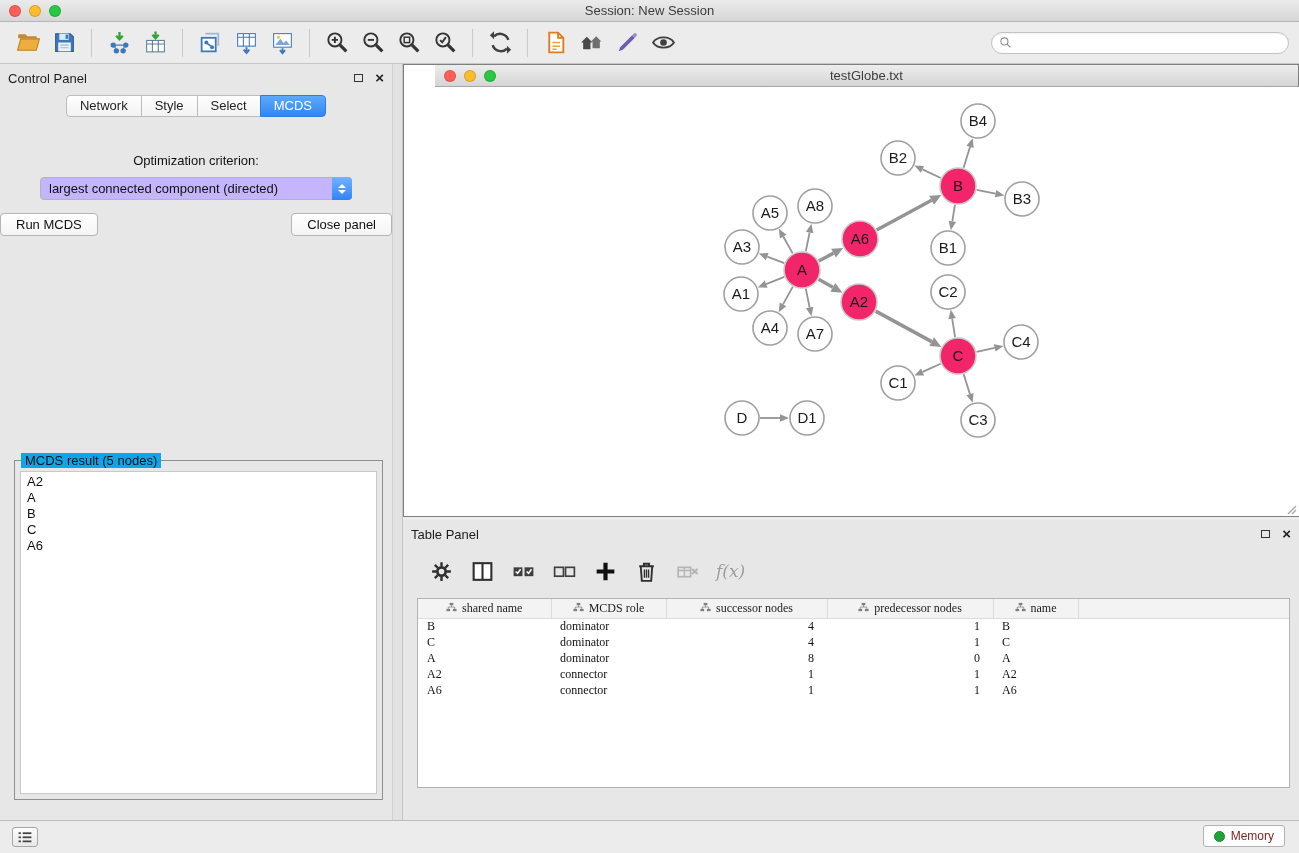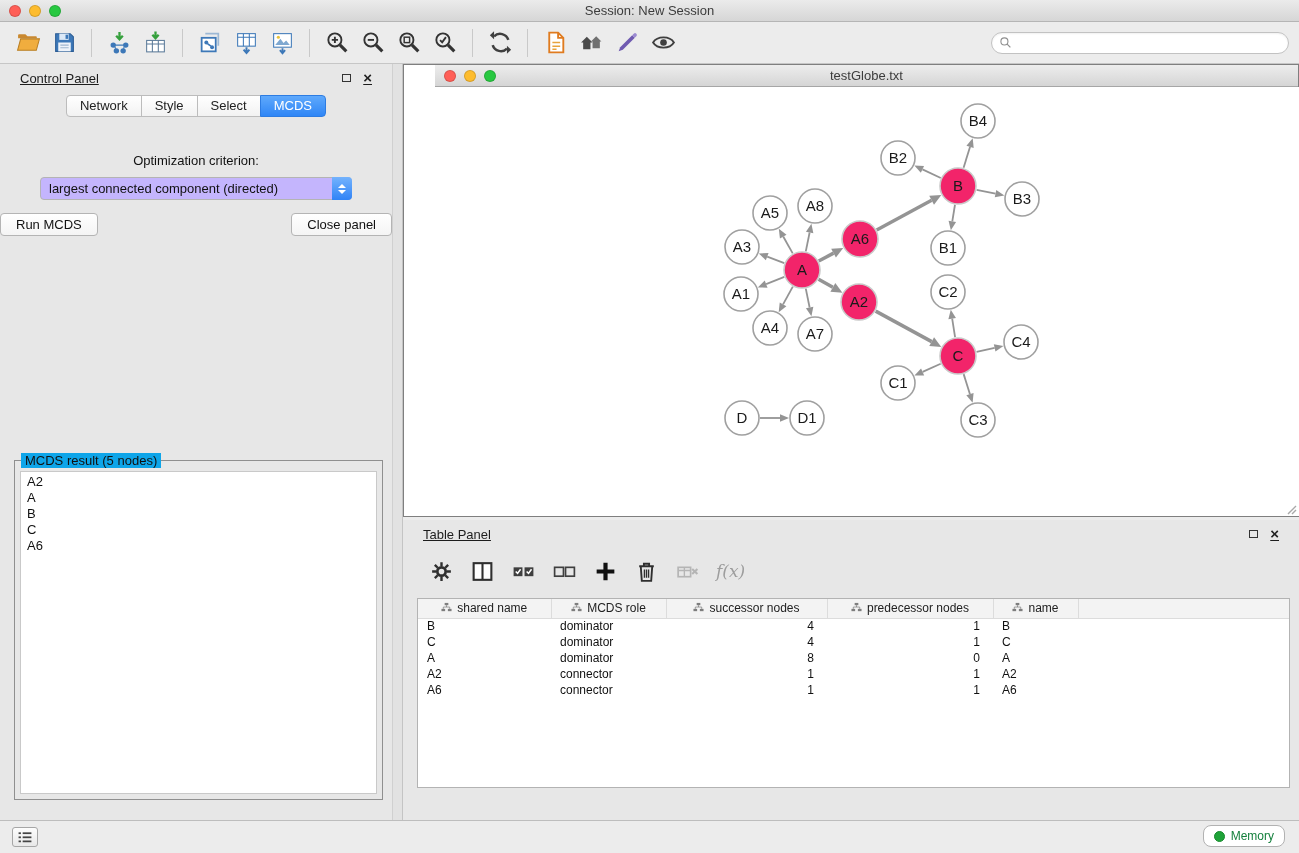--- a/index.html
+++ b/index.html
@@ -20,21 +20,21 @@
   
   .toolbar { position:absolute; left:0; top:22px; width:1299px; height:42px;
     background:#ececec; border-bottom:1px solid #c6c6c6; display:flex; align-items:center; padding:0 10px; }
   .tb-groups { display:flex; align-items:center; }
   .tb-btn { width:36px; height:34px; display:flex; align-items:center; justify-content:center; border-radius:4px; cursor:default; }
   .tb-sep { width:1px; height:28px; background:#c9c9c9; margin:0 9px; }
   .search-box { margin-left:auto; width:298px; height:22px; background:#fff; border:1px solid #c2c2c2;
     border-radius:12px; display:flex; align-items:center; padding:0 7px; box-shadow:inset 0 1px 2px rgba(0,0,0,.06); }
   .search-box input { border:none; outline:none; flex:1; font-size:12px; margin-left:5px; background:transparent; font-family:inherit; }
   
-  .panel-header { height:28px; display:flex; align-items:center; padding:0 20px; font-size:13px; color:#1d1d1d;text-decoration:underline; }
+  .panel-header { height:28px; display:flex; align-items:center; padding:0 8px; font-size:13px; color:#1d1d1d; }
   .panel-ctrls { margin-left:auto; display:flex; align-items:center; gap:12px; }
   .float-ico { width:9px; height:8px; border:1.5px solid #333; display:inline-block; }
   .close-ico { font-size:15px; font-weight:bold; color:#222; line-height:10px; }
   
   .control-panel { position:absolute; left:0; top:64px; width:392px; height:756px; background:#e7e7e7; }
   .v-splitter { position:absolute; left:392px; top:64px; width:11px; height:756px; background:#e2e2e2; border-left:1px solid #d0d0d0; border-right:1px solid #c4c4c4; }
   .cp-tabs { display:flex; justify-content:center; margin-top:3px; }
   .seg { padding:2px 13px 3px; font-size:13px; background:linear-gradient(#ffffff,#f2f2f2); border:1px solid #bcbcbc; margin-left:-1px; color:#222; cursor:default; }
   .seg:first-child { border-radius:4px 0 0 4px; margin-left:0; }
   .seg:last-child { border-radius:0 4px 4px 0; }
@@ -56,35 +56,35 @@
   .network-window { position:absolute; left:403px; top:64px; width:896px; height:453px; border:1px solid #7f7f7f; background:#fff;padding-left:31px; }
   .net-titlebar { height:22px; background:linear-gradient(#ededed,#d5d5d5); border-bottom:1px solid #a6a6a6; display:flex; align-items:center; position:relative; }
   .net-title { position:absolute; left:0; right:0; text-align:center; font-size:13px; color:#3c3c3c; }
   #graph-svg { display:block; background:#fff; }
   .corner-grip { position:absolute; right:1px; bottom:1px; }
   
   .table-panel { position:absolute; left:403px; top:520px; width:896px; height:300px; background:#e7e7e7; }
   .tp-toolbar { position:absolute; left:0; top:28px; width:100%; height:46px; display:flex; align-items:center; padding:0 20px; gap:4px; }
   .tp-btn { width:37px; height:34px; display:flex; align-items:center; justify-content:center; }
   .fx-label { font-family:"DejaVu Serif","Liberation Serif",serif; font-style:italic; font-size:17px; color:#9d9d9d; margin-left:6px; }
-  .tp-table-wrap { position:absolute; left:14px; right:9px; top:78px; bottom:32px; background:#fff; border:1px solid #b3b3b3; overflow:hidden; }
+  .tp-table-wrap { position:absolute; left:14px; right:9px; top:78px; bottom:32px; background:#fff; border:1px solid #b3b3b3; overflow:hidden;font-family:Liberation Serif, serif; }
   table.node-table { border-collapse:collapse; width:100%; table-layout:fixed; font-size:12px; }
   table.node-table th { background:#f3f3f3; border:1px solid #dcdcdc; border-top:none; height:19px; font-weight:normal; color:#222; text-align:center; overflow:hidden; white-space:nowrap; }
   table.node-table th:first-child { border-left:none; }
   table.node-table th:last-child { border-right:none; }
   table.node-table td { height:16px; color:#111; white-space:nowrap; overflow:hidden; }
   td.al { text-align:left; padding-left:9px; } td.ar { text-align:right; padding-right:13px; }
   .th-ico { vertical-align:-1px; margin-right:5px; }
   .tp-tabs { position:absolute; bottom:6px; left:0; right:0; display:flex; justify-content:center; }
   
   .statusbar { position:absolute; left:0; top:820px; width:1299px; height:33px; background:#ececec; border-top:1px solid #bdbdbd; }
   .sb-left-btn { position:absolute; left:12px; top:6px; width:26px; height:20px; border:1px solid #a6a6a6; border-radius:3px;
     background:linear-gradient(#fdfdfd,#e8e8e8); display:flex; align-items:center; justify-content:center; }
-  .memory-btn { position:absolute; right:14px; top:4px; height:22px; border:1px solid #b2b2b2; border-radius:8px;
-    background:#fff; display:flex; align-items:center; gap:6px; padding:0 10px; font-size:12px; color:#15803d; }
+  .memory-btn { position:absolute; right:14px; top:4px; height:22px; border:1px solid #b2b2b2; border-radius:3px;
+    background:#fff; display:flex; align-items:center; gap:6px; padding:0 10px; font-size:12px; color:#7f1d1d; }
   .memory-dot { width:11px; height:11px; border-radius:50%; background:#1fa339; border:1px solid #168a2c; }
 </style>
 </head>
 <body>
 
 <div class="titlebar">
   <div class="traffic">
     <span class="light red"></span>
     <span class="light yellow"></span>
     <span class="light green"></span>

